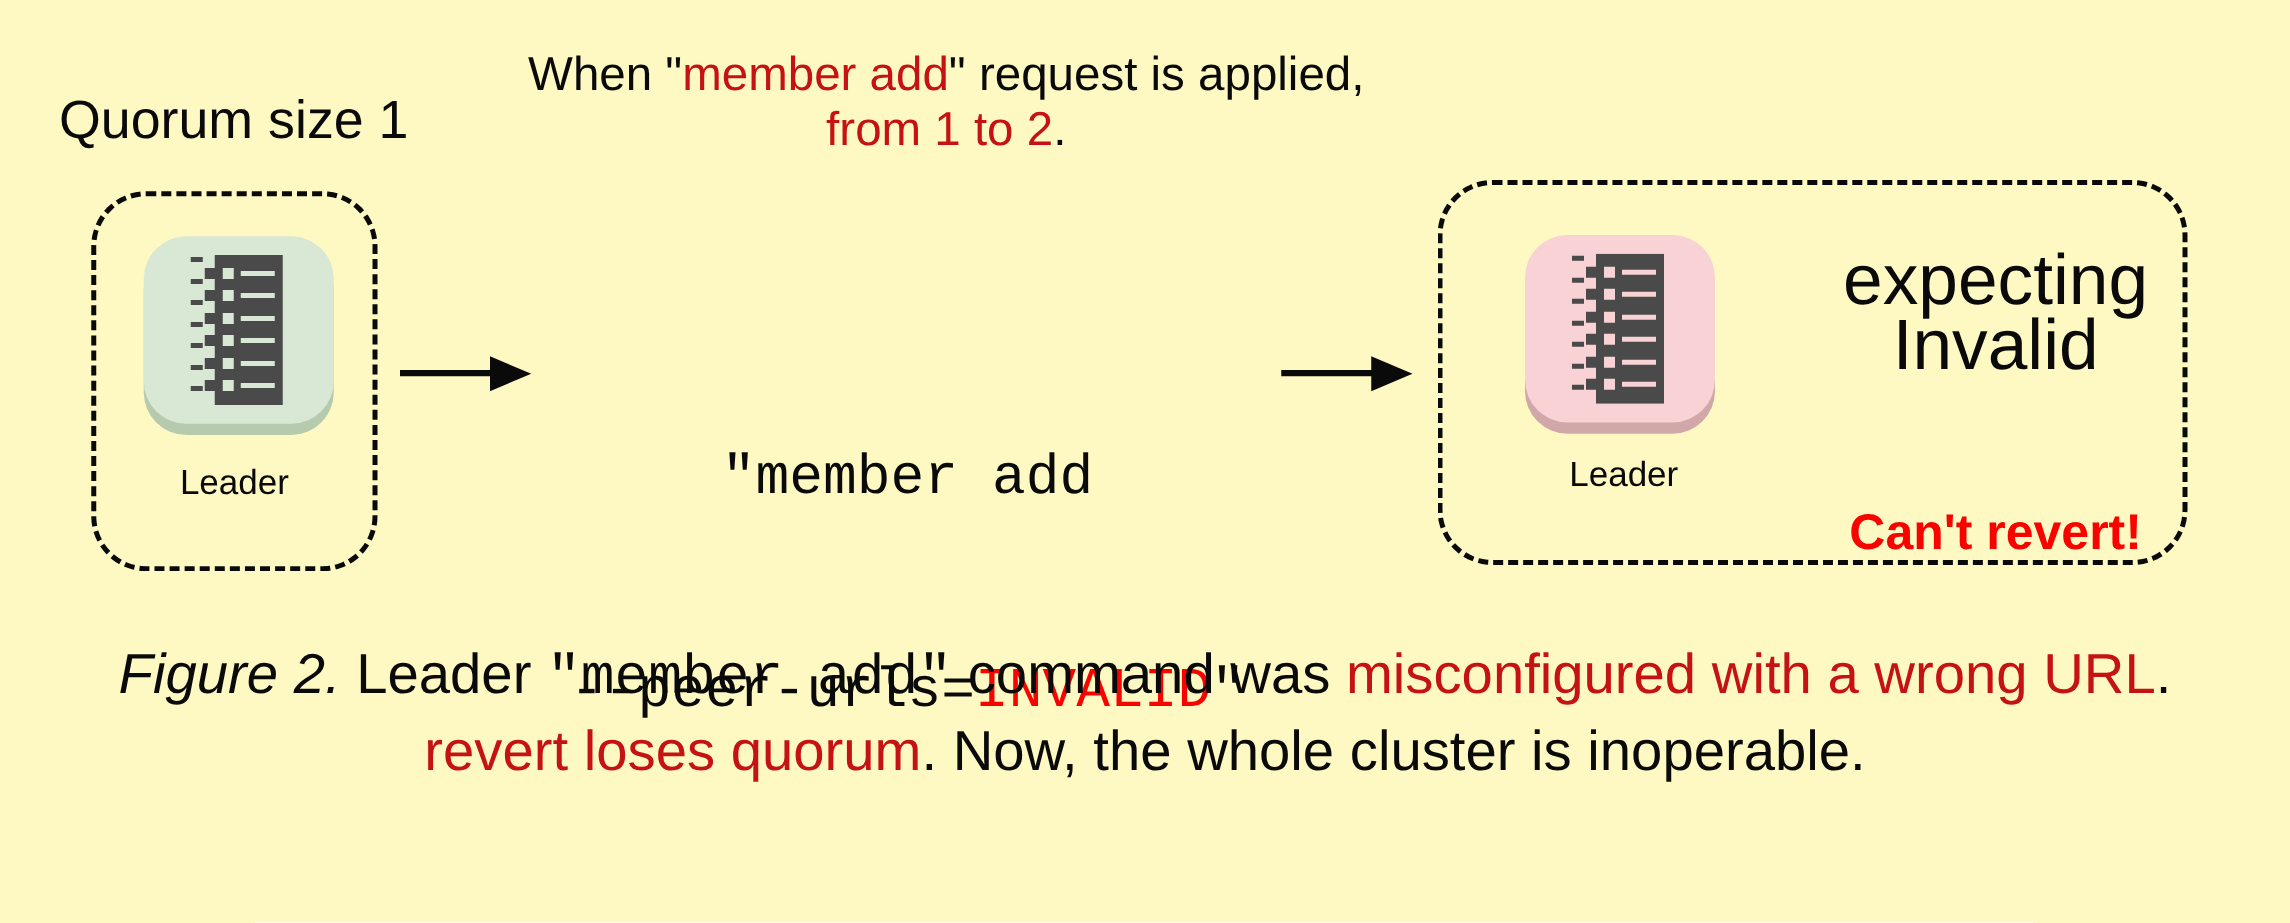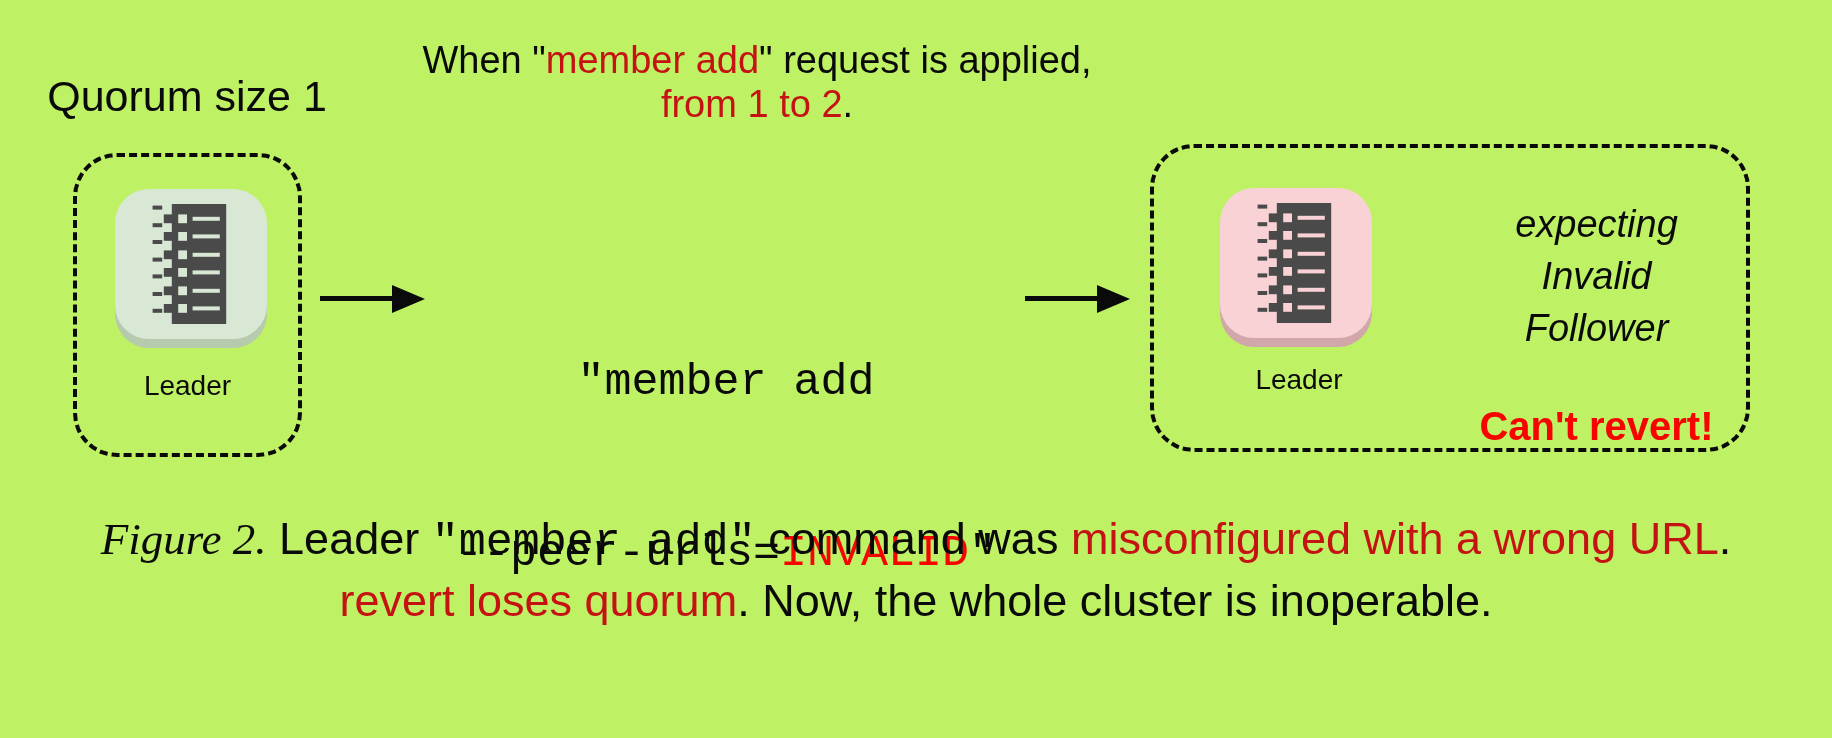--- a/index.html
+++ b/index.html
@@ -1,17 +1,17 @@
 <!DOCTYPE html>
 <html style="--ink: #0a0a0a; --red-dark: #c51212; --red-bright: #f70400; --green-bg: #d8e8d4; --green-shadow: #b6cbae; --pink-bg: #f8d2d4; --pink-shadow: #d2a7a9; --glyph: #4a4a4a;"><head>
 <meta charset="utf-8">
 <style>
   html,body { margin:0; padding:0; background:#ffffff; }
   .stage {
-    position:relative; width:1832px; height:738px; background:#bef264;
+    position:relative; width:1832px; height:738px; background:#fef9c3;
     font-family:"Liberation Sans", sans-serif; color:var(--ink, #0a0a0a);
     overflow:hidden;
   }
   .abs { position:absolute; }
   .center { text-align:center; }
 
   
   .cluster-title { font-size:43px; font-weight:400; letter-spacing:0; }
 
   
@@ -39,26 +39,26 @@
                  border-top:14px solid transparent; border-bottom:14px solid transparent;
                  border-left:33px solid #0a0a0a; }
 
   
   .annotation { font-size:38px; line-height:44px; }
   .red-bold   { color:var(--red-dark); font-weight:400; }
   .red-bright { color:var(--red-bright); }
   .mono  { font-family:"Liberation Mono", monospace; }
   .command { font-family:"Liberation Mono", monospace; font-size:45px; line-height:57px; white-space:pre; }
 
-  .expecting { font-size:38px; line-height:52px; font-style:italic; }
+  .expecting { font-size:57px; line-height:52px; }
   .warning   { font-size:40px; font-weight:700; color:var(--red-bright); }
 
   .caption { font-size:45px; line-height:58px; }
   .caption .mono { font-size:45px; }
-  .fig-label { font-style:italic;font-family:Liberation Serif, serif; }
+  .fig-label { font-style:italic; }
 </style>
 </head>
 <body>
 
 <div class="stage">
 
   <div class="abs center cluster-title" style="left:27px; top:72px; width:320px;">Quorum size 1</div>
 
   <div class="dashed-box" style="left:73px; top:153px; width:229px; height:304px;">
     <div class="node-tile node-green" style="left:38px; top:32px;">
@@ -144,21 +144,20 @@
           <rect class="glyph-light" x="50" y="106" width="34" height="5"></rect>
         <rect class="glyph-light" x="32" y="125" width="11" height="11"></rect>
           <rect class="glyph-light" x="50" y="128" width="34" height="5"></rect>
       </svg>
     </div>
     <div class="node-label center" style="left:0; top:216px; width:290px;">Leader</div>
 
     <div class="abs center expecting" style="left:295px; top:50px; width:295px;">
       <div>expecting</div>
       <div>Invalid</div>
-      <div>Follower</div>
     </div>
 
     <div class="abs center warning" style="left:295px; top:256px; width:295px;">Can't revert!</div>
   </div>
 
   <div class="abs center caption" style="left:0; top:510px; width:1832px;">
     <div><span class="fig-label">Figure 2.</span><span> Leader </span><span class="mono">"member add"</span><span> command was </span><span class="red-bold">misconfigured with a wrong URL</span><span>.</span></div>
     <div><span class="red-bold">revert loses quorum</span><span>. Now, the whole cluster is inoperable.</span></div>
   </div>
 

